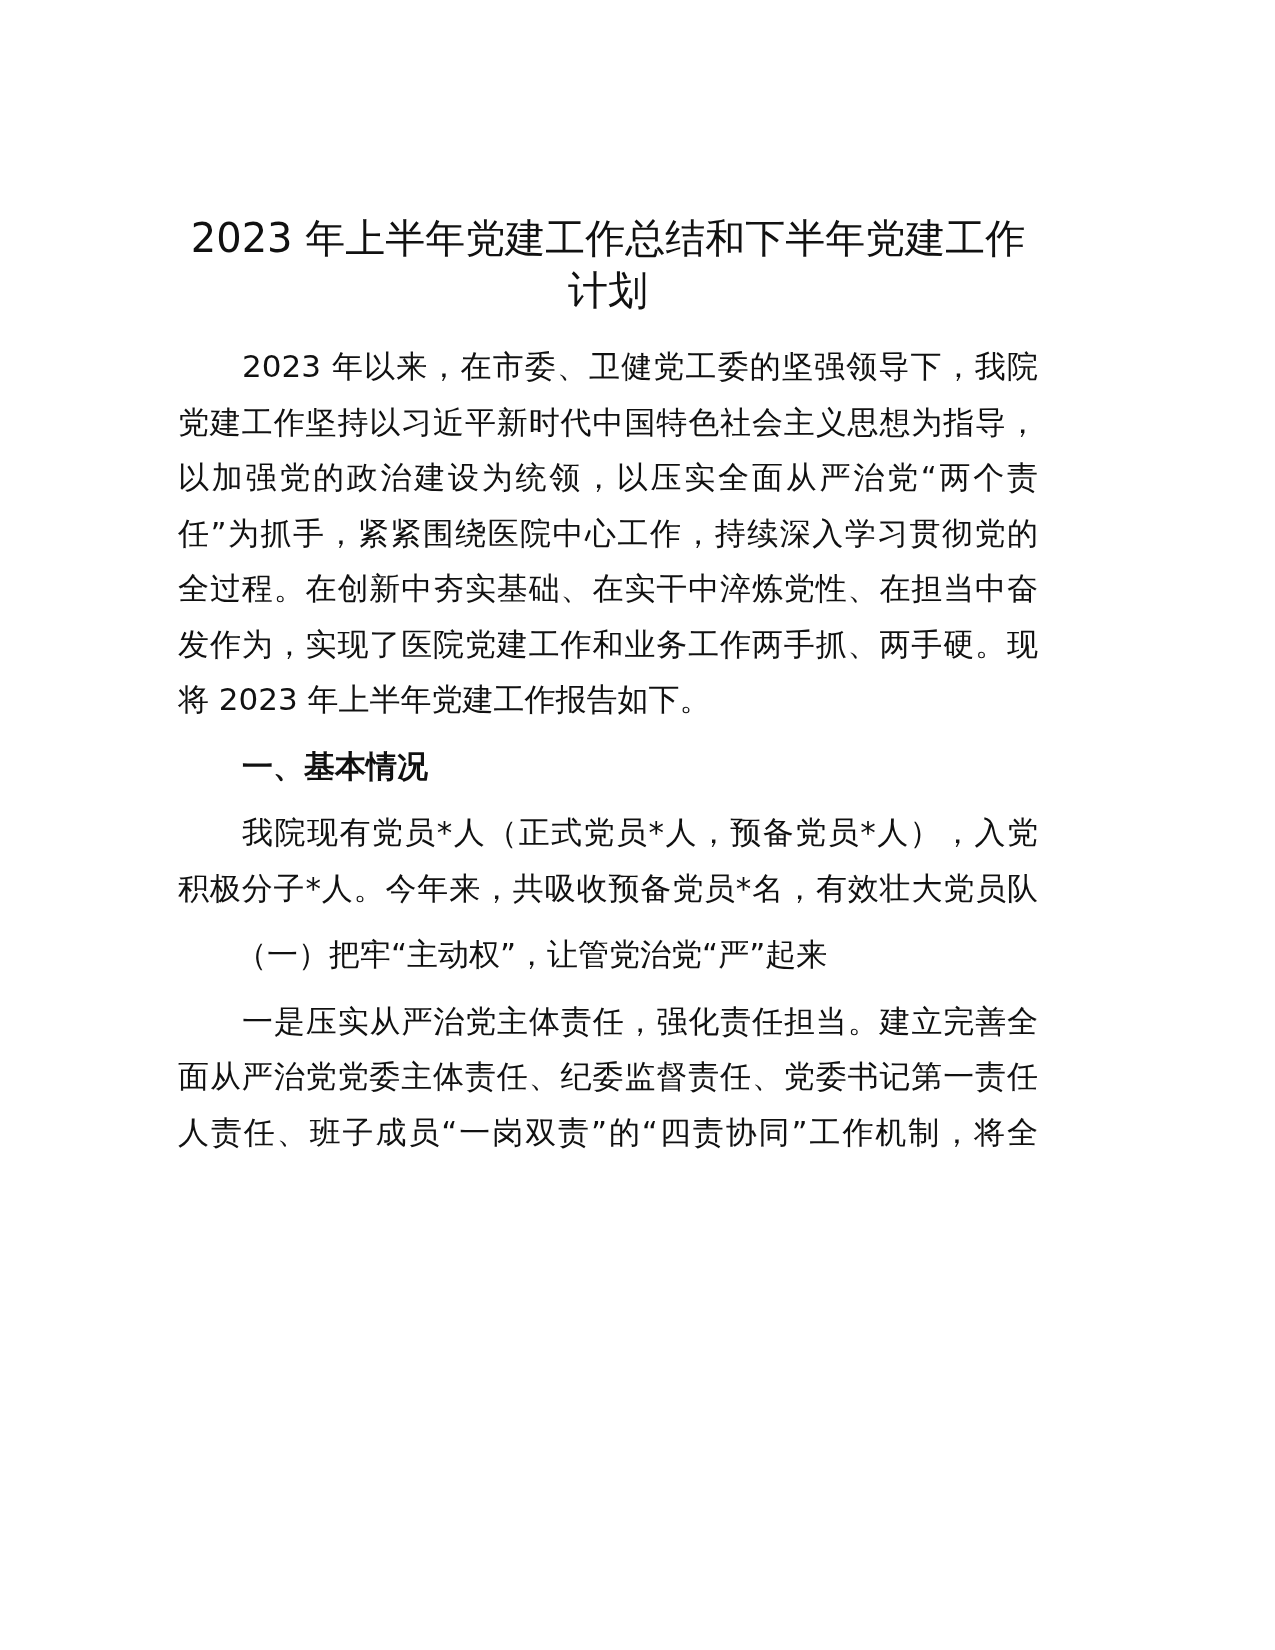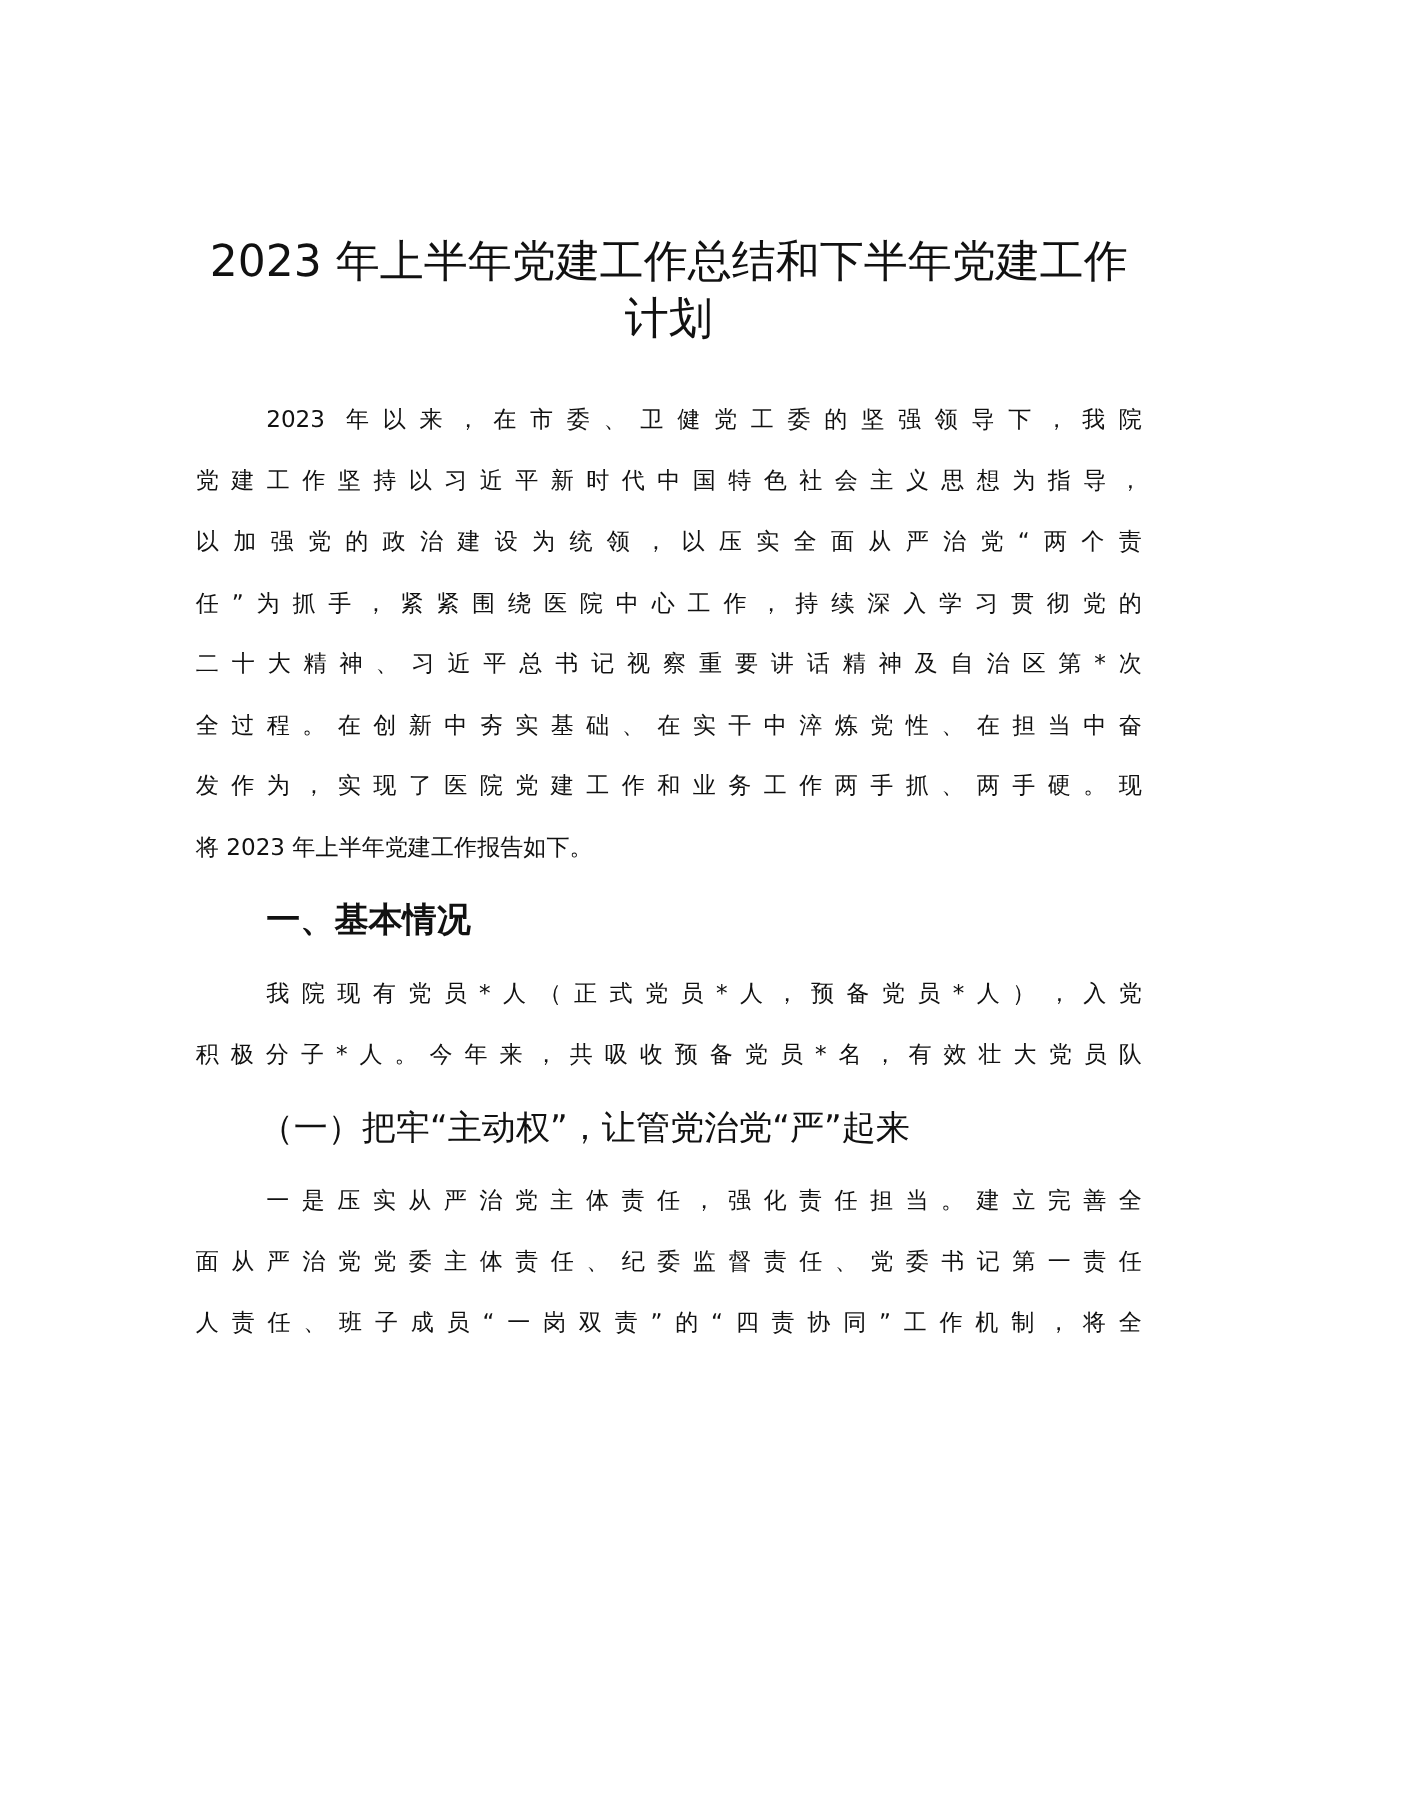--- a/index.html
+++ b/index.html
@@ -18,26 +18,26 @@
     .page {
       position: absolute;
       left: 178px;
       top: 212px;
       width: 860px;
     }
     .title {
       font-size: 40px;
       line-height: 52px;
       text-align: center;
-      margin: 0 0 38px 0;
+      margin: 0 0 23px 0;
       font-weight: normal;
       letter-spacing: 0px;
     }
     .para {
-      font-size: 21px;
+      font-size: 31px;
       line-height: 55.5px;
       margin: 0 0 11px 0;
       text-align: justify;
       text-align-last: left;
       word-break: break-all;
     }
     .heading {
       font-size: 31px;
       line-height: 55.5px;
       margin: 0 0 11px 0;
@@ -68,21 +68,20 @@
   <h1 class="title">
     <span class="line">2023 年上半年党建工作总结和下半年党建工作</span>
     <span class="line">计划</span>
   </h1>
 
   <div class="para">
     <span class="line just" style="padding-left:64px">2023 年以来，在市委、卫健党工委的坚强领导下，我院</span>
     <span class="line just">党建工作坚持以习近平新时代中国特色社会主义思想为指导，</span>
     <span class="line just">以加强党的政治建设为统领，以压实全面从严治党“两个责</span>
     <span class="line just">任”为抓手，紧紧围绕医院中心工作，持续深入学习贯彻党的</span>
-    <span class="line just">二十大精神、习近平总书记视察重要讲话精神及自治区第*次</span>
     <span class="line just">全过程。在创新中夯实基础、在实干中淬炼党性、在担当中奋</span>
     <span class="line just">发作为，实现了医院党建工作和业务工作两手抓、两手硬。现</span>
     <span class="line">将 2023 年上半年党建工作报告如下。</span>
   </div>
 
   <h2 class="heading">一、基本情况</h2>
 
   <div class="para">
     <span class="line just" style="padding-left:64px">我院现有党员*人（正式党员*人，预备党员*人），入党</span>
     <span class="line just">积极分子*人。今年来，共吸收预备党员*名，有效壮大党员队</span>

